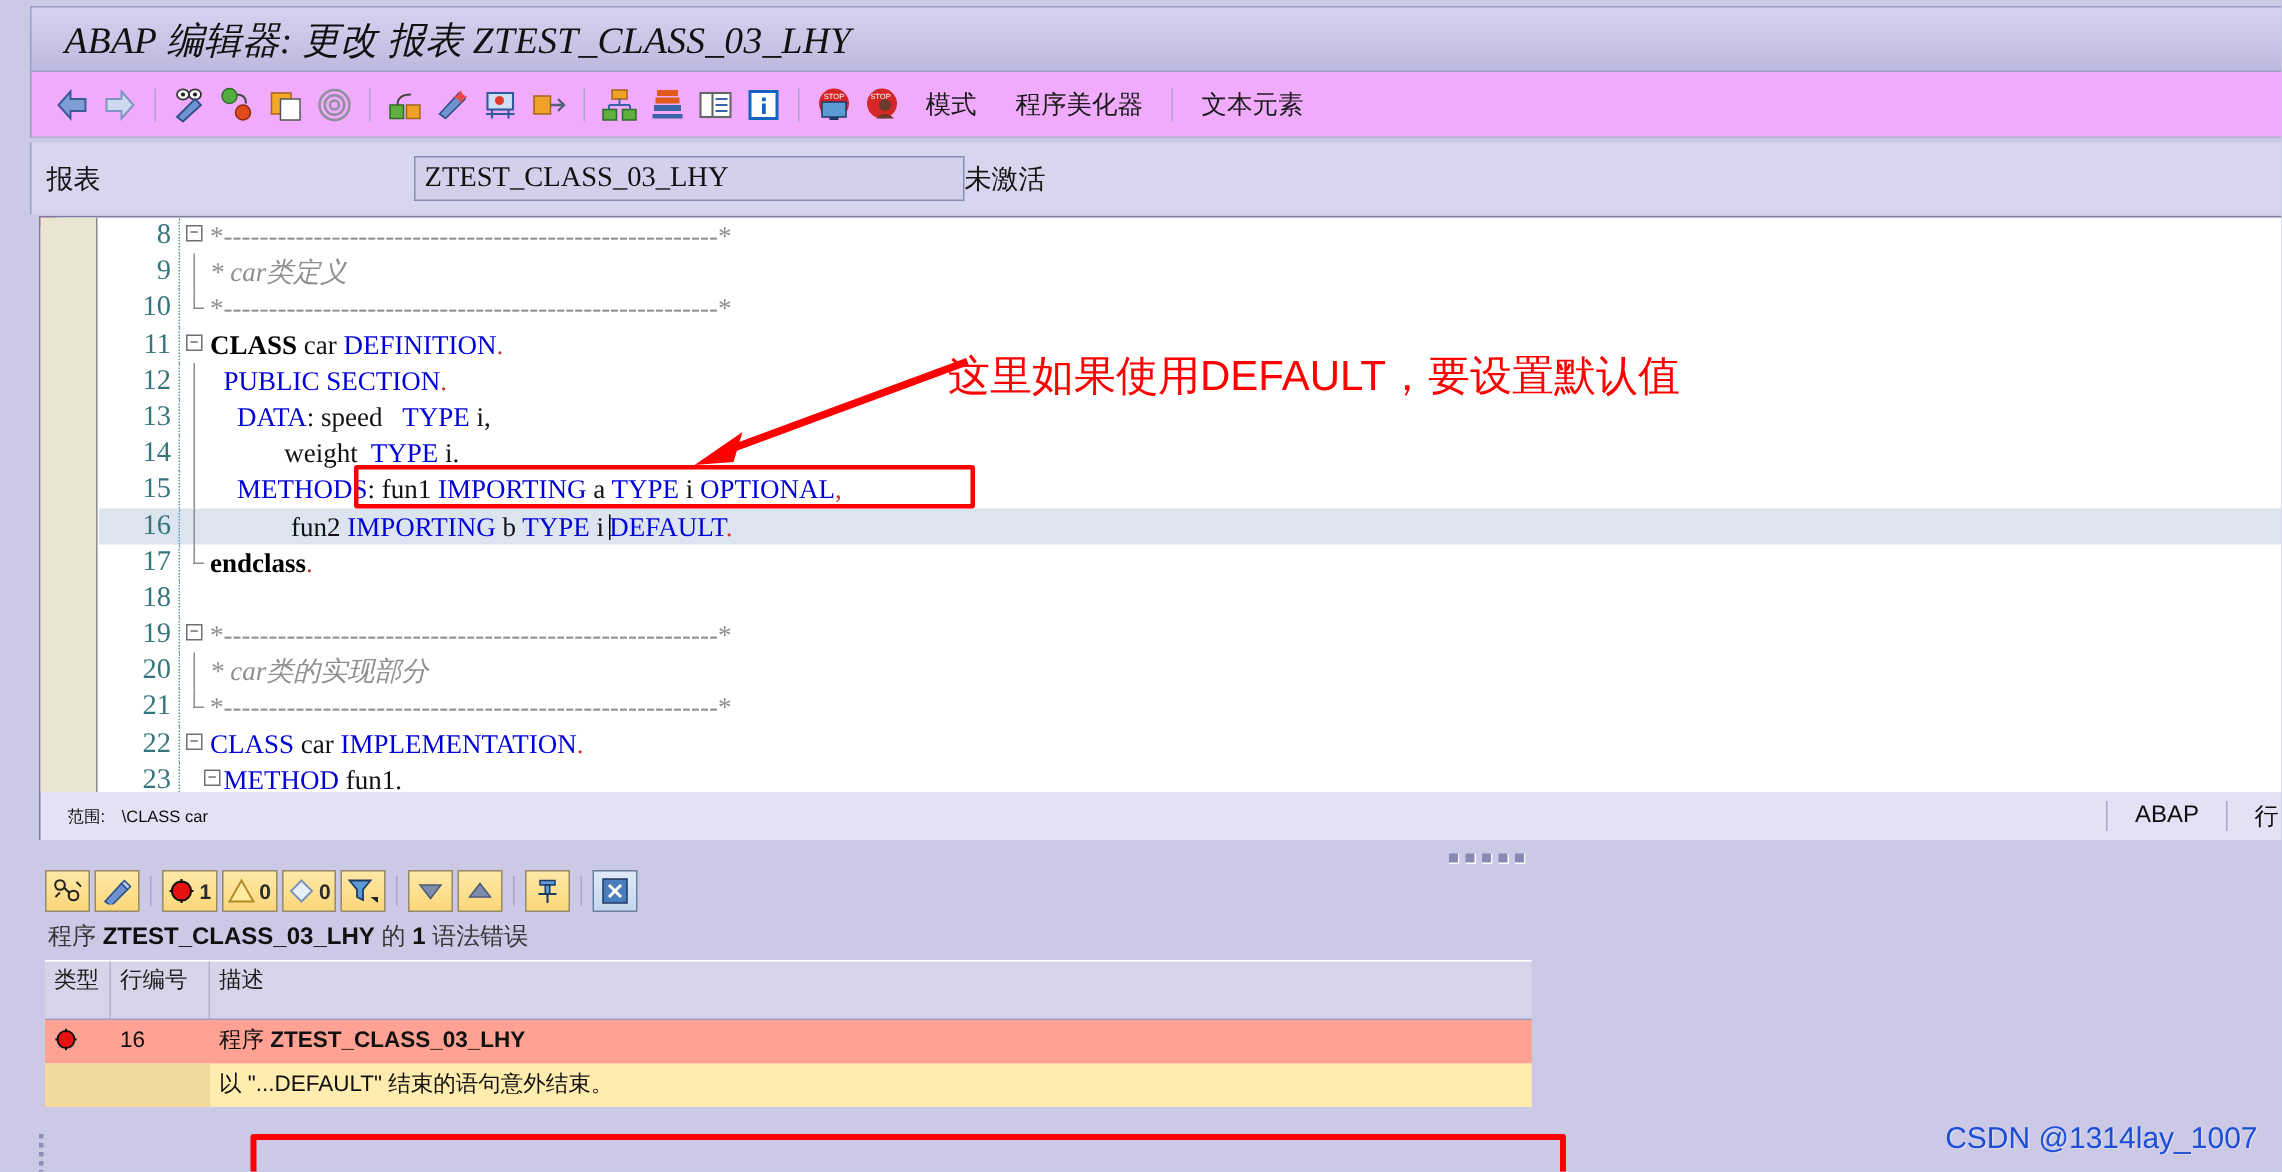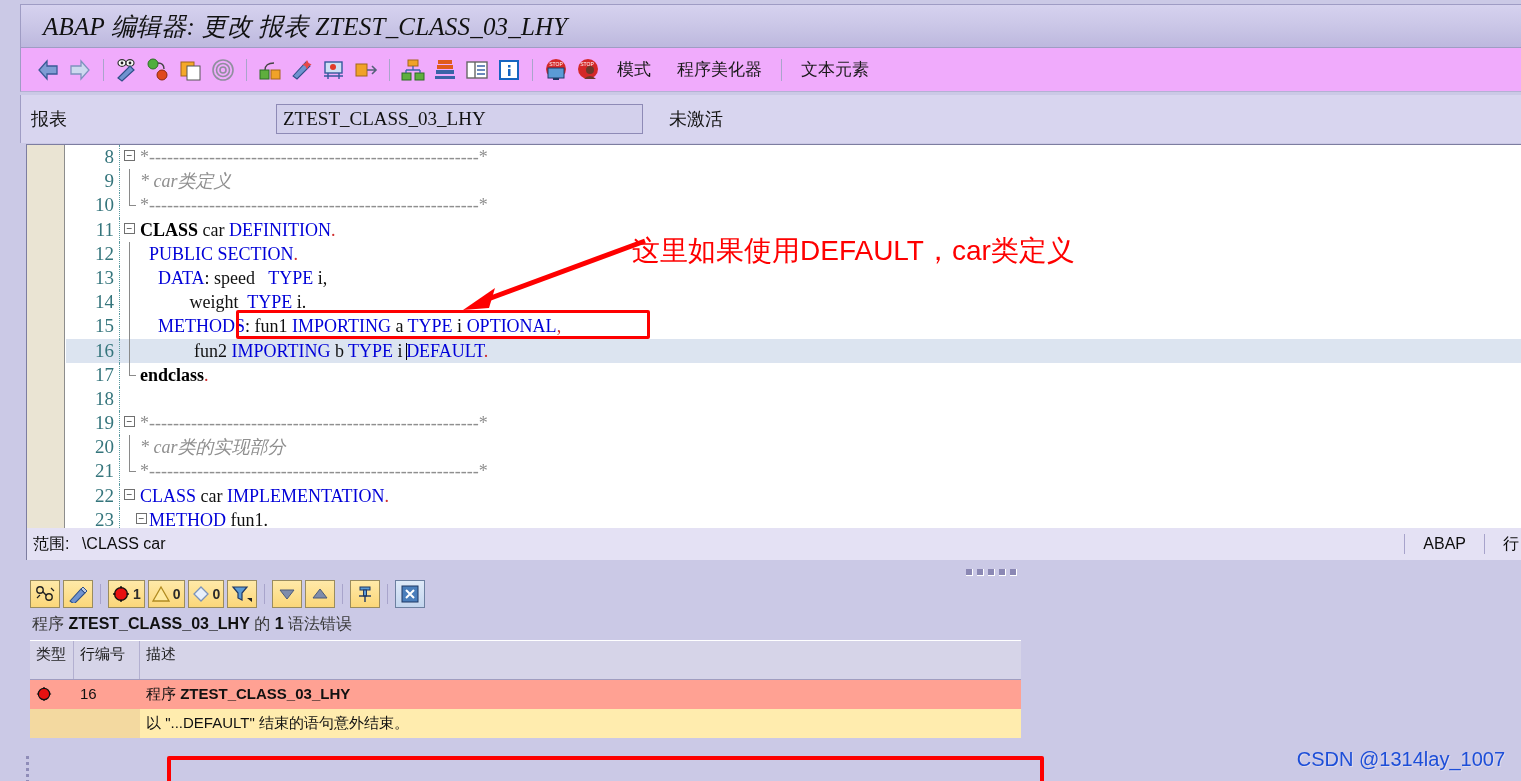--- a/index.html
+++ b/index.html
@@ -96,21 +96,20 @@
     font-family: "Liberation Serif", serif;
     font-size: 19px;
     color: #111;
     padding: 0 6px;
     line-height: 28px;
     outline: none;
   }
   .rb-status {
     font-family: "Liberation Serif", serif;
     font-size: 18px; color: #151515;
-    margin-left: 26px;
   }
 
   
   .editor {
     position: absolute;
     left: 26px; top: 144px;
     width: 1495px; height: 384px;
     background: #ffffff;
     border-top: 1px solid #7d7da0;
     border-left: 1px solid #7d7da0;
@@ -211,22 +210,22 @@
   .scopebar {
     position: absolute;
     left: 26px; top: 528px;
     width: 1495px; height: 32px;
     background: #e4e1f4;
     border-left: 1px solid #7d7da0;
     display: flex; align-items: center;
   }
   .scope-text {
     font-family: "Liberation Sans", sans-serif;
-    font-size: 16px; color: #0d0d0d;
-    padding-left: 6px;
+    font-size: 11px; color: #0d0d0d;
+    padding-left: 18px;
   }
   .scope-right {
     position: absolute; right: 0; top: 0; height: 100%;
     display: flex; align-items: center;
   }
   .scope-div { width: 1px; height: 20px; background: #a7a3cb; margin: 0 18px; }
   .scope-val {
     font-family: "Liberation Sans", sans-serif;
     font-size: 16px; color: #0d0d0d;
   }
@@ -523,21 +522,21 @@
         <div class="ln"><span class="num">23</span><span class="dots"></span><span class="fold" style="left: 70px;">−</span><span class="txt"><span class="pln">  </span><span class="kw">METHOD</span><span class="pln"> fun1.</span></span></div>
       </div>
   </div>
 
   <div class="anno-arrow">
     <svg width="200" height="80" viewBox="0 0 200 80">
       <line x1="190" y1="5" x2="25" y2="66" stroke="#fe0000" stroke-width="5"></line>
       <polygon points="8,74 40,52 34,72" fill="#fe0000"></polygon>
     </svg>
   </div>
-  <div class="anno-text">这里如果使用DEFAULT，car类定义</div>
+  <div class="anno-text">这里如果使用DEFAULT，要设置默认值</div>
   <div class="anno-box"></div>
 
   <div class="scopebar">
     <div class="scope-text">
       <span>范围:</span>
       <span style="margin-left:8px;">\CLASS car</span>
     </div>
     <div class="scope-right">
       <div class="scope-div"></div>
       <div class="scope-val">ABAP</div>

